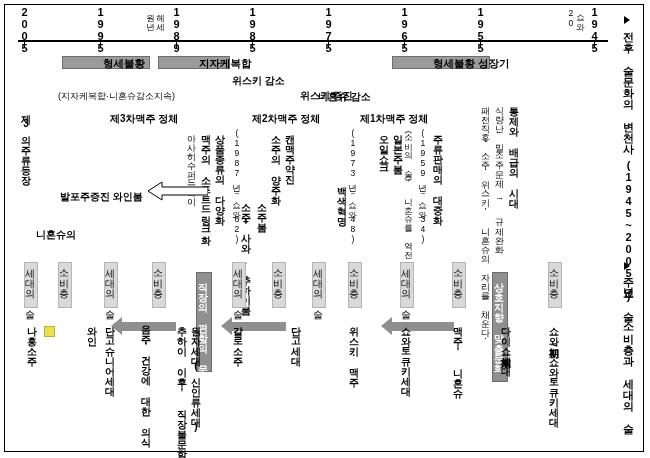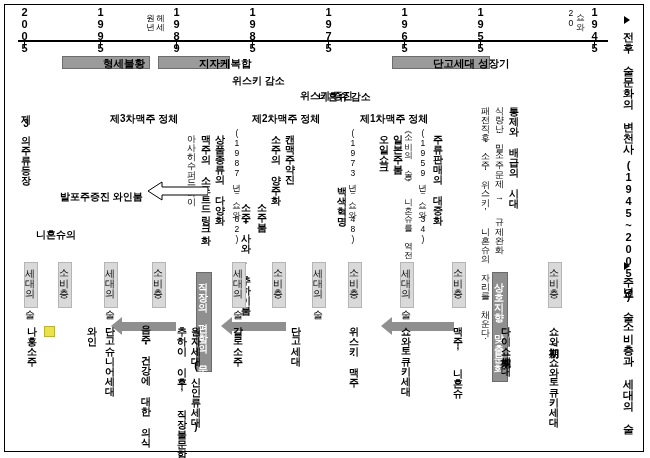--- a/index.html
+++ b/index.html
@@ -121,26 +121,27 @@
   <div class="vt abs" style="left:576px;top:8px;font-size:8.5px;">쇼와</div>
   <div class="vt abs" style="left:566px;top:8px;font-size:8.5px;">20</div>
 
   <div class="bar" style="left:62px;top:56px;width:88px;"></div>
   <div class="barlab" style="left:66px;top:57px;">형세불황</div>
 
   <div class="bar" style="left:158px;top:56px;width:72px;"></div>
   <div class="barlab" style="left:162px;top:57px;">지자케복합</div>
 
   <div class="bar" style="left:392px;top:56px;width:98px;"></div>
-  <div class="barlab" style="left:396px;top:57px;">단고세대 성장기</div>
+  <div class="barlab" style="left:396px;top:57px;">형세불황 성장기</div>
 
   <div class="tx txb" style="left:232px;top:74px;">위스키 감소</div>
   <div class="tx txb" style="left:300px;top:89px;">위스키 증진</div>
   <div class="tx txb" style="left:318px;top:90px;">니혼슈 감소</div>
 
+  <div class="tx tx9" style="left:58px;top:90px;">(지자케복합·니혼슈감소지속)</div>
 
   <div class="tx txb" style="left:110px;top:112px;">제3차맥주 정체</div>
   <div class="tx txb" style="left:252px;top:112px;">제2차맥주 정체</div>
   <div class="tx txb" style="left:360px;top:112px;">제1차맥주 정체</div>
   <div class="vt tx tx8 abs" style="left:348px;top:128px;">(1973년=쇼와48)</div>
   <div class="vt tx tx8 abs" style="left:232px;top:128px;">(1987년=쇼와62)</div>
 
   <div class="vt tx txb abs" style="left:200px;top:128px;">맥주의 소프트드링크화</div>
   <div class="vt tx tx9 abs" style="left:186px;top:128px;">아사히수퍼드라이</div>
   <div class="vt tx txb abs" style="left:214px;top:128px;">상품종류의 다양화</div>

